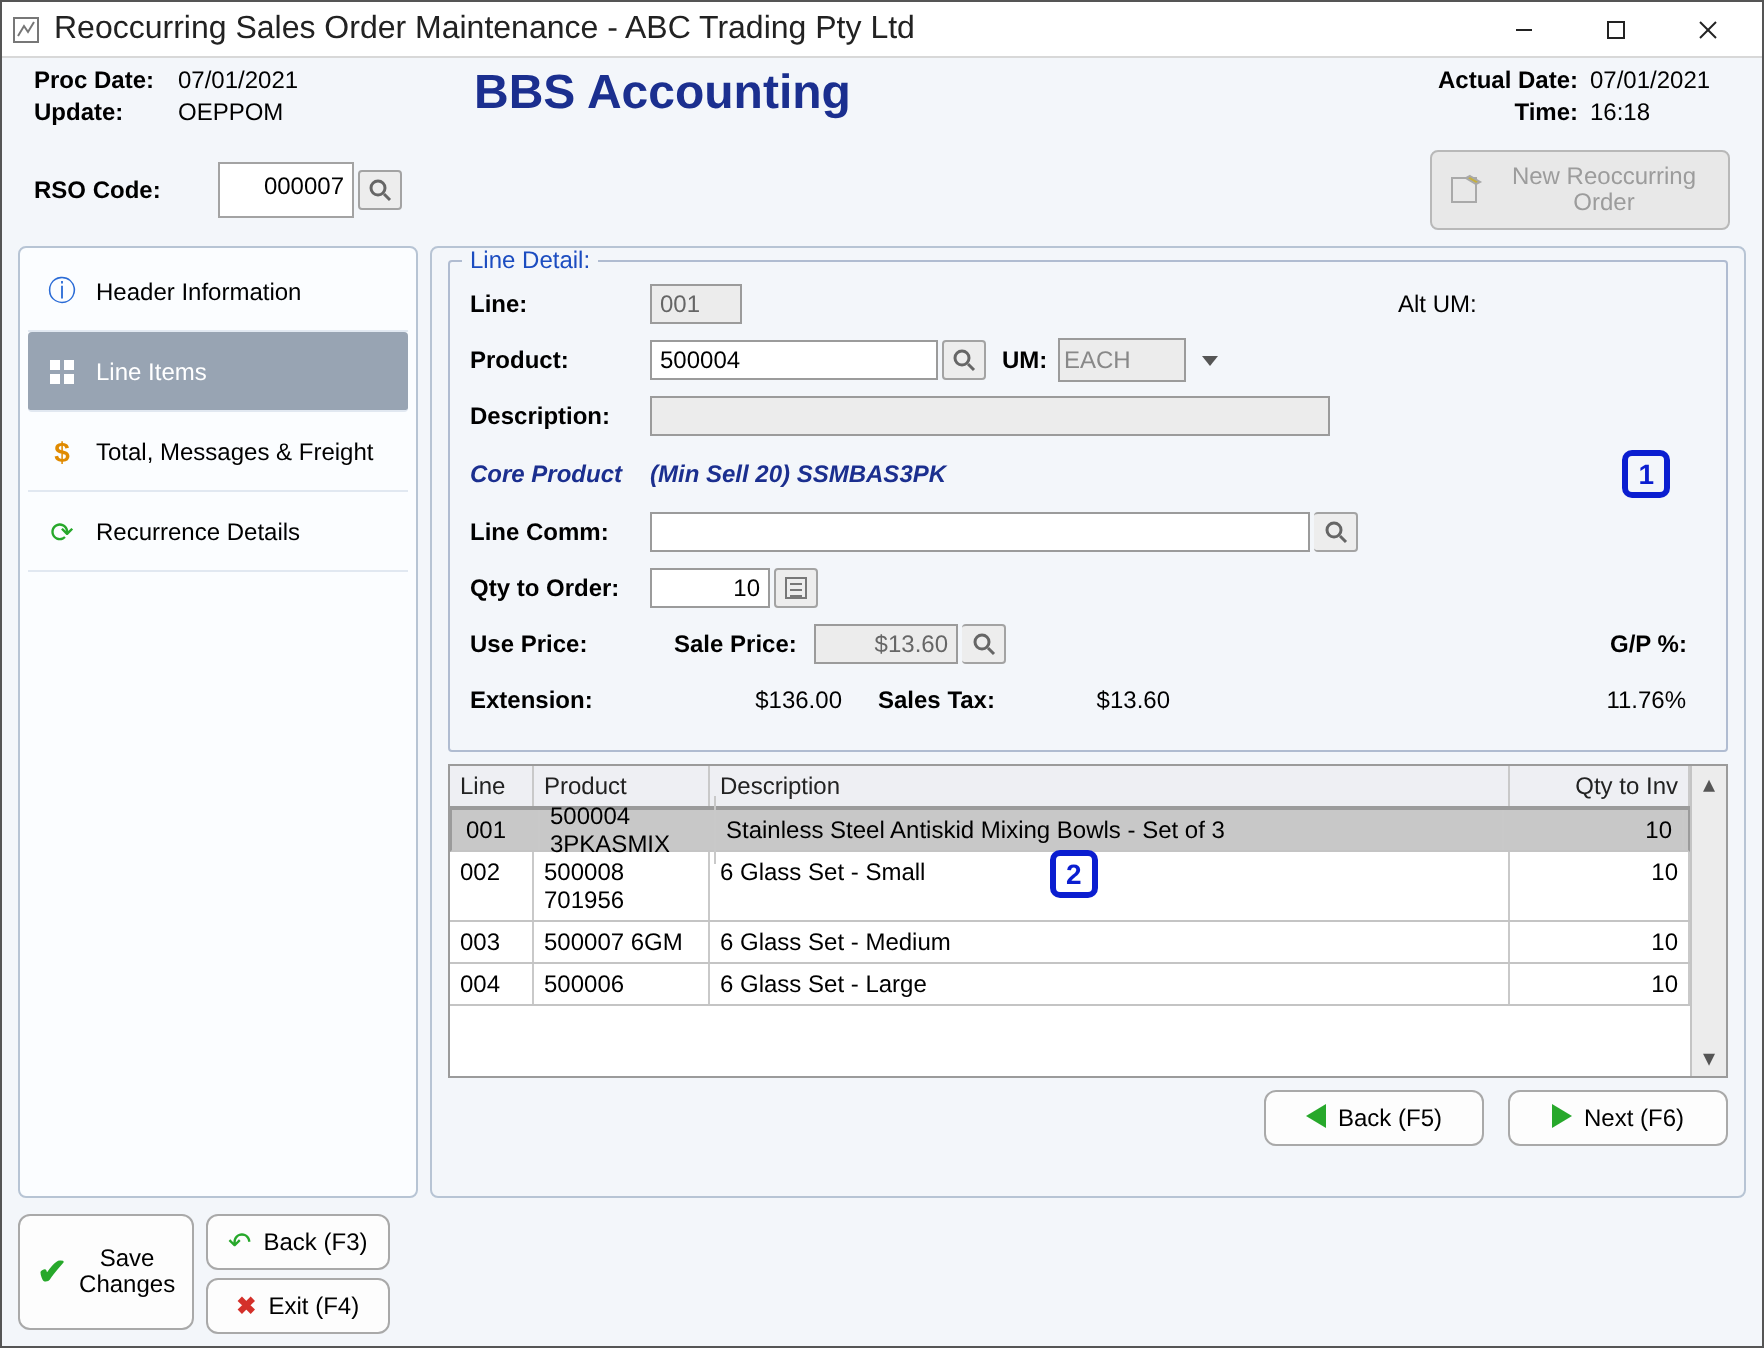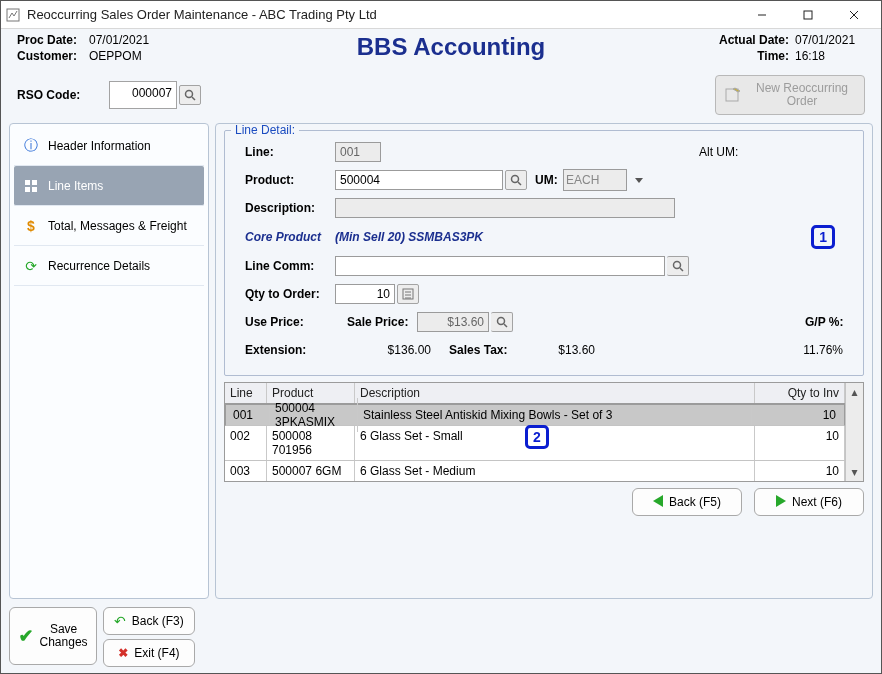--- a/index.html
+++ b/index.html
@@ -1,30 +1,30 @@
 <!DOCTYPE html>
 <html><head>
 <meta charset="utf-8">
 <style>
   * { box-sizing: border-box; font-family: Tahoma, Arial, sans-serif; font-size: 12px; }
   body { margin: 0; background: #fff; }
   .window { width: 882px; height: 674px; border: 1px solid #555; background: #f3f6fa; position: relative; display: flex; flex-direction: column; }
   
   .titlebar { height: 28px; background: #fff; display: flex; align-items: center; padding: 0 4px; border-bottom: 1px solid #d8d8d8; }
   .titlebar .icon { width:16px; height:16px; margin-right:6px; display:flex; align-items:center; justify-content:center; color:#666;}
-  .titlebar .title { flex:1; font-size:13px; color:#222; }
+  .titlebar .title { flex:1; font-size:16px; color:#222; }
   .titlebar .winbtns { display:flex; }
   .titlebar .winbtn { width:46px; height:28px; display:flex; align-items:center; justify-content:center; color:#222; }
   
   .header { padding: 4px 16px 0 16px; }
   .hdr-row { display:flex; align-items:flex-start; }
   .hdr-left { width:220px; font-size:12px; }
   .hdr-left .hl { margin-bottom:2px; }
   .hdr-left .lbl { font-weight:bold; display:inline-block; width:72px; }
-  .hdr-center { flex:1; text-align:center; }
+  .hdr-center { flex:1; }
   .hdr-center .apptitle { color:#1b2f8f; font-weight:bold; font-size:24px; }
   .hdr-center .subtitle { color:#1b2f8f; font-weight:bold; font-size:18px; margin-top:-2px;}
   .hdr-right { width:200px; text-align:right; font-size:12px; }
   .hdr-right .rl { margin-bottom:2px; }
   .hdr-right .lbl { font-weight:bold; display:inline-block; width:90px; text-align:right; margin-right:6px;}
   .hdr-right .val { display:inline-block; width:70px; text-align:left; }
   
   .rsorow { display:flex; align-items:center; padding:10px 16px 8px 16px; }
   .rsorow .lbl { font-weight:bold; width:92px; }
   .rsorow .codebox { width:68px; height:28px; background:#fff; border:1px solid #a3a3a3; text-align:right; padding:4px 4px; }
@@ -35,37 +35,37 @@
   .main { flex:1; display:flex; gap:6px; padding:0 8px 6px 8px; }
   
   .sidebar { width:200px; border:1px solid #b7c4d4; border-radius:4px; background:#fbfdff; display:flex; flex-direction:column; padding:2px 4px 10px 4px; }
   .sideitem { height:40px; display:flex; align-items:center; padding-left:8px; gap:8px; border-bottom:1px solid #e1e8f1; cursor:pointer; }
   .sideitem.active { background:#98a4b3; color:#fff; border-radius:2px; }
   .sideitem .sicon { width:18px; height:18px; display:flex; align-items:center; justify-content:center; font-size:14px; }
   .sidebar .sidespacer { flex:1; }
   
   .content { flex:1; border:1px solid #b7c4d4; border-radius:4px; background:#f3f6fa; padding:6px 8px 8px 8px; display:flex; flex-direction:column; gap:6px; overflow:hidden;}
   
-  .groupbox { border:1px solid #b0bcd1; border-radius:2px; padding:10px 8px 8px 20px; position:relative; }
+  .groupbox { border:1px solid #b0bcd1; border-radius:2px; padding:10px 8px 8px 10px; position:relative; }
   .groupbox .legend { position:absolute; top:-8px; left:6px; background:#f3f6fa; color:#1b4cc0; padding:0 4px; font-weight:normal; }
   .frow { display:flex; align-items:center; margin-bottom:6px; min-height:22px; }
   .flbl { width:90px; font-weight:bold; }
   .flbl.sm { width:70px; font-weight:normal;}
   .txt { height:20px; background:#fff; border:1px solid #9b9b9b; padding:2px 4px; }
   .txt.ro { background:#ececec; color:#666; }
   .sel { height:22px; background:#fff; border:1px solid #9b9b9b; padding:0 2px; display:flex; align-items:center; justify-content:space-between; }
   .sel .arrow { border-left:4px solid transparent; border-right:4px solid transparent; border-top:5px solid #555; margin-left:4px;}
   .btn { border:1px solid #a9a9a9; border-radius:4px; background:#fdfdfd; height:36px; padding:0 8px; display:flex; align-items:center; justify-content:center; gap:6px; cursor:pointer;}
   .circle-icon { width:16px; height:16px; border-radius:50%; display:flex; align-items:center; justify-content:center; color:#fff; font-weight:bold; font-size:12px;}
   .ci-green { background:#27a82b;}
   .ci-red { border:3px solid #d4302a; width:13px; height:13px; position:relative; border-radius:50%;}
   .ci-red::after{content:""; position:absolute; left:1px; right:1px; top:3px; height:3px; background:#d4302a;}
   .numbox { border:3px solid #0b1ed0; color:#0b1ed0; font-weight:bold; font-size:14px; padding:0 5px; border-radius:5px; height:24px; display:flex; align-items:center; }
   
-  .tablewrap { border:1px solid #9b9b9b; background:#fff; height:100px; display:flex; }
+  .tablewrap { border:1px solid #9b9b9b; background:#fff; height:157px; display:flex; }
   .tablewrap .gridarea { flex:1; display:flex; flex-direction:column; overflow:hidden;}
   .tablewrap .vscroll { width:18px; background:#ececec; border-left:1px solid #c4c4c4; position:relative;}
   .tablewrap .vscroll .up,.tablewrap .vscroll .down { height:18px; display:flex; align-items:center; justify-content:center; color:#555; position:absolute; left:0; right:0;}
   .tablewrap .vscroll .up{top:0;} .tablewrap .vscroll .down{bottom:0;}
   .thead, .trow { display:flex; }
   .thead { background:#eeeff3; border-bottom:1px solid #9b9b9b; }
   .th, .td { padding:3px 5px; border-right:1px solid #c9c9c9; font-size:12px; }
   .th { font-weight:normal; color:#222; }
   .c-line { width:42px;}
   .c-prod { width:88px;}
@@ -112,21 +112,21 @@
             <line x1="9" y1="1" x2="1" y2="9" stroke="#222"></line>
           </svg>
         </div>
   </div>
 </div>
 
 <div class="header">
   <div class="hdr-row">
     <div class="hdr-left">
       <div class="hl"><span class="lbl">Proc Date:</span><span>07/01/2021</span></div>
-      <div class="hl"><span class="lbl">Customer:</span><span>OEPPOM</span></div>
+      <div class="hl"><span class="lbl">Update:</span><span>OEPPOM</span></div>
     </div>
     <div class="hdr-center">
       <div class="apptitle">BBS Accounting</div>
     </div>
     <div class="hdr-right">
       <div class="rl"><span class="lbl">Actual Date:</span><span class="val">07/01/2021</span></div>
       <div class="rl"><span class="lbl">Time:</span><span class="val">16:18</span></div>
     </div>
   </div>
 </div>
@@ -191,21 +191,21 @@
       <div class="frow">
         <span class="flbl">Line:</span>
         <div class="txt ro" style="width:46px;text-align:left;">001</div>
         <span style="flex:1"></span>
         <span class="flbl sm" style="width:56px;">Alt UM:</span>
         <span style="width:100px;"></span>
       </div>
 
       <div class="frow">
         <span class="flbl">Product:</span>
-        <div class="txt" style="width:168px;">500004</div>
+        <div class="txt" style="width:144px;">500004</div>
         <div class="magbtn">
               <span>
                 <svg width="12" height="12" viewBox="0 0 12 12">
                   <circle cx="5" cy="5" r="3.5" fill="none" stroke="#666" stroke-width="1.5"></circle>
                   <line x1="8" y1="8" x2="11" y2="11" stroke="#666" stroke-width="1.5"></line>
                 </svg>
               </span>
             </div>
         <span style="width:8px;"></span>
         <span class="flbl" style="width:28px;">UM:</span>

